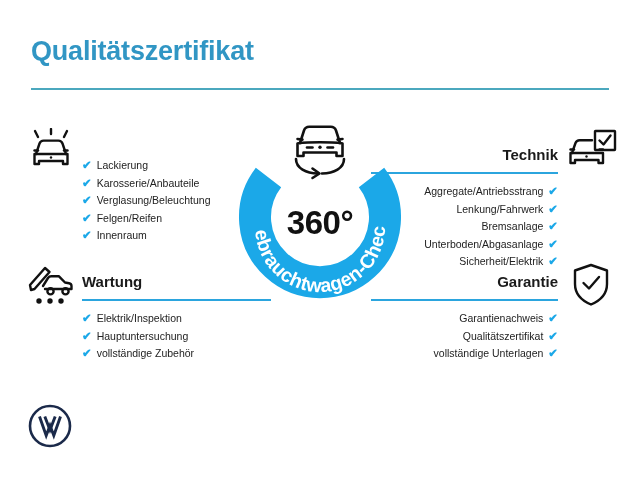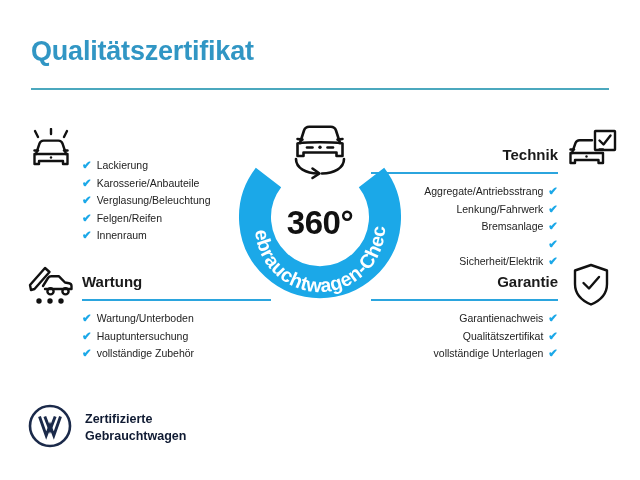--- a/index.html
+++ b/index.html
@@ -262,38 +262,39 @@
       </div>
       <div class="item">
         <span>Lenkung/Fahrwerk</span>
         <span class="check">✔</span>
       </div>
       <div class="item">
         <span>Bremsanlage</span>
         <span class="check">✔</span>
       </div>
       <div class="item">
+        <span>Unterboden/Abgasanlage</span>
         <span class="check">✔</span>
       </div>
       <div class="item">
         <span>Sicherheit/Elektrik</span>
         <span class="check">✔</span>
       </div>
     </div>
   </div>
 
   <div class="section left" id="sec-wartung">
     <div class="sec-head">
       <div class="sec-title">Wartung</div>
       <div class="sec-rule"></div>
     </div>
     <div class="items">
       <div class="item">
         <span class="check">✔</span>
-        <span>Wartung/Unterboden</span>
+        <span>Elektrik/Inspektion</span>
       </div>
       <div class="item">
         <span class="check">✔</span>
         <span>Hauptuntersuchung</span>
       </div>
       <div class="item">
         <span class="check">✔</span>
         <span>vollständige Zubehör</span>
       </div>
     </div>
@@ -362,19 +363,15 @@
   <div id="footer">
     <div>
       <svg width="44" height="44" viewBox="0 0 44 44">
         <circle cx="22" cy="22" r="20" fill="none" stroke="#1B2A4A" stroke-width="2.6"></circle>
         <g fill="none" stroke="#1B2A4A" stroke-width="2.9" stroke-linejoin="miter" stroke-linecap="butt">
           <path d="M11.5 12.5 L18.2 31.5 L22 21.5 L25.8 31.5 L32.5 12.5"></path>
           <path d="M16.8 12.5 L22 26 L27.2 12.5"></path>
         </g>
       </svg>
     </div>
-    <div id="footer-text">
-      <div>Zertifizierte</div>
-      <div>Gebrauchtwagen</div>
-    </div>
   </div>
 
 </div>
 
 </body></html>

